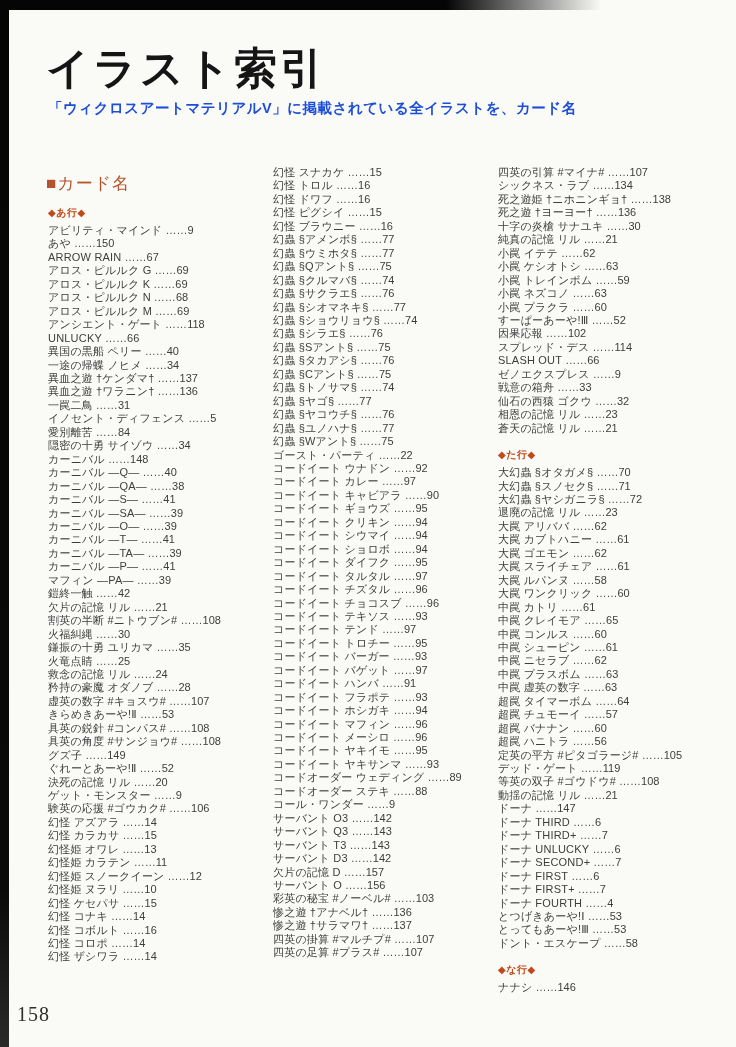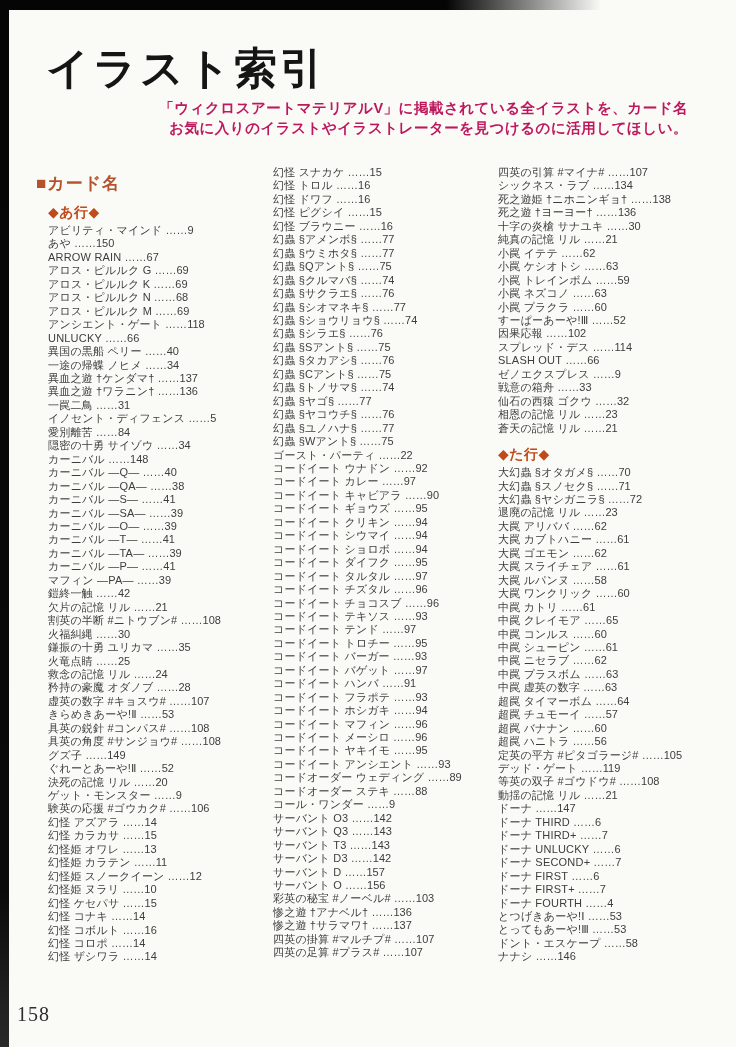--- a/index.html
+++ b/index.html
@@ -12,49 +12,48 @@
   .band-top{position:absolute;left:0;top:0;width:620px;height:10px;
     background:linear-gradient(to right,#050505 0%,#050505 72%,rgba(5,5,5,0) 97%);}
   .band-left{position:absolute;left:0;top:0;width:9px;height:1047px;
     background:linear-gradient(to bottom,#050505 0%,#0a0a0a 85%,#2a2a2a 100%);}
   .title{
     position:absolute;left:46px;top:40px;
     font-size:43px;font-weight:bold;color:#151515;letter-spacing:3px;
     font-family:"Liberation Sans","DejaVu Sans",sans-serif;
   }
   .intro{position:absolute;left:48px;top:98px;width:640px;
-    font-size:14.5px;font-weight:bold;color:#be185d;line-height:20px;letter-spacing:0.5px;text-align:right;}
+    font-size:14.5px;font-weight:bold;color:#1d4ed8;line-height:20px;letter-spacing:0.5px;}
   .intro div{white-space:nowrap;}
-  .cardname{position:absolute;left:36px;top:172px;
-    font-size:17px;font-weight:bold;color:var(--accent,#b4532c);letter-spacing:1px;}
+  .cardname{position:absolute;left:46px;top:172px;
+    font-size:17px;font-weight:normal;color:var(--accent,#b4532c);letter-spacing:1px;}
   .col{position:absolute;width:218px;}
   #col-a{left:48px;top:205px;}
   #col-b{left:273px;top:166px;}
   #col-c{left:498px;top:166px;}
-  .sec-h{font-size:14px;font-weight:bold;color:var(--accent2,#c04a1a);
+  .sec-h{font-size:10px;font-weight:bold;color:var(--accent2,#c04a1a);
     line-height:15px;margin:12px 0 4px;letter-spacing:0.5px;}
   .col .sec-h:first-child{margin-top:0;}
   .entry{font-size:11px;line-height:13.45px;white-space:nowrap;color:#3d3d3d;}
   .entry .nm{letter-spacing:0.2px;}
   .entry .ld{color:#4a4a4a;}
   .pagenum{position:absolute;left:17px;top:1003px;
     font-family:"Liberation Serif","DejaVu Serif",serif;
     font-size:20px;color:#2e2e2e;letter-spacing:1px;}
 </style>
 </head>
 <body>
 
 <div class="band-top"></div>
 <div class="band-left"></div>
 
 <h1 class="title" style="margin:0">イラスト索引</h1>
 
 <div class="intro">
   <div>「ウィクロスアートマテリアルV」に掲載されている全イラストを、カード名</div>
-  <div>お気に入りのイラストやイラストレーターを見つけるのに活用してほしい。</div>
 </div>
 
 <div class="cardname">■カード名</div>
 
 <div class="col" id="col-a">
     <div class="sec-h">◆あ行◆</div>
     <div class="entry"><span class="nm">アビリティ・マインド</span><span class="ld"> ……</span><span class="pg">9</span></div>
     <div class="entry"><span class="nm">あや</span><span class="ld"> ……</span><span class="pg">150</span></div>
     <div class="entry"><span class="nm">ARROW RAIN</span><span class="ld"> ……</span><span class="pg">67</span></div>
     <div class="entry"><span class="nm">アロス・ピルルク G</span><span class="ld"> ……</span><span class="pg">69</span></div>
@@ -148,29 +147,29 @@
     <div class="entry"><span class="nm">コードイート テンド</span><span class="ld"> ……</span><span class="pg">97</span></div>
     <div class="entry"><span class="nm">コードイート トロチー</span><span class="ld"> ……</span><span class="pg">95</span></div>
     <div class="entry"><span class="nm">コードイート バーガー</span><span class="ld"> ……</span><span class="pg">93</span></div>
     <div class="entry"><span class="nm">コードイート バゲット</span><span class="ld"> ……</span><span class="pg">97</span></div>
     <div class="entry"><span class="nm">コードイート ハンバ</span><span class="ld"> ……</span><span class="pg">91</span></div>
     <div class="entry"><span class="nm">コードイート フラポテ</span><span class="ld"> ……</span><span class="pg">93</span></div>
     <div class="entry"><span class="nm">コードイート ホシガキ</span><span class="ld"> ……</span><span class="pg">94</span></div>
     <div class="entry"><span class="nm">コードイート マフィン</span><span class="ld"> ……</span><span class="pg">96</span></div>
     <div class="entry"><span class="nm">コードイート メーシロ</span><span class="ld"> ……</span><span class="pg">96</span></div>
     <div class="entry"><span class="nm">コードイート ヤキイモ</span><span class="ld"> ……</span><span class="pg">95</span></div>
-    <div class="entry"><span class="nm">コードイート アンシエント</span><span class="ld"> ……</span><span class="pg">93</span></div>
+    <div class="entry"><span class="nm">コードイート ヤキサンマ</span><span class="ld"> ……</span><span class="pg">93</span></div>
     <div class="entry"><span class="nm">コードオーダー ウェディング</span><span class="ld"> ……</span><span class="pg">89</span></div>
     <div class="entry"><span class="nm">コードオーダー ステキ</span><span class="ld"> ……</span><span class="pg">88</span></div>
     <div class="entry"><span class="nm">コール・ワンダー</span><span class="ld"> ……</span><span class="pg">9</span></div>
     <div class="entry"><span class="nm">サーバント O3</span><span class="ld"> ……</span><span class="pg">142</span></div>
     <div class="entry"><span class="nm">サーバント Q3</span><span class="ld"> ……</span><span class="pg">143</span></div>
     <div class="entry"><span class="nm">サーバント T3</span><span class="ld"> ……</span><span class="pg">143</span></div>
     <div class="entry"><span class="nm">サーバント D3</span><span class="ld"> ……</span><span class="pg">142</span></div>
-    <div class="entry"><span class="nm">サーバント D</span><span class="ld"> ……</span><span class="pg">157</span></div>
+    <div class="entry"><span class="nm">欠片の記憶 D</span><span class="ld"> ……</span><span class="pg">157</span></div>
     <div class="entry"><span class="nm">サーバント O</span><span class="ld"> ……</span><span class="pg">156</span></div>
     <div class="entry"><span class="nm">彩英の秘宝 #ノーベル#</span><span class="ld"> ……</span><span class="pg">103</span></div>
     <div class="entry"><span class="nm">惨之遊 †アナベル†</span><span class="ld"> ……</span><span class="pg">136</span></div>
     <div class="entry"><span class="nm">惨之遊 †サラマワ†</span><span class="ld"> ……</span><span class="pg">137</span></div>
     <div class="entry"><span class="nm">四英の掛算 #マルチプ#</span><span class="ld"> ……</span><span class="pg">107</span></div>
     <div class="entry"><span class="nm">四英の足算 #プラス#</span><span class="ld"> ……</span><span class="pg">107</span></div>
   </div>
 <div class="col" id="col-c">
     <div class="entry"><span class="nm">四英の引算 #マイナ#</span><span class="ld"> ……</span><span class="pg">107</span></div>
     <div class="entry"><span class="nm">シックネス・ラブ</span><span class="ld"> ……</span><span class="pg">134</span></div>
@@ -222,16 +221,17 @@
     <div class="entry"><span class="nm">ドーナ THIRD</span><span class="ld"> ……</span><span class="pg">6</span></div>
     <div class="entry"><span class="nm">ドーナ THIRD+</span><span class="ld"> ……</span><span class="pg">7</span></div>
     <div class="entry"><span class="nm">ドーナ UNLUCKY</span><span class="ld"> ……</span><span class="pg">6</span></div>
     <div class="entry"><span class="nm">ドーナ SECOND+</span><span class="ld"> ……</span><span class="pg">7</span></div>
     <div class="entry"><span class="nm">ドーナ FIRST</span><span class="ld"> ……</span><span class="pg">6</span></div>
     <div class="entry"><span class="nm">ドーナ FIRST+</span><span class="ld"> ……</span><span class="pg">7</span></div>
     <div class="entry"><span class="nm">ドーナ FOURTH</span><span class="ld"> ……</span><span class="pg">4</span></div>
     <div class="entry"><span class="nm">とつげきあーや!Ⅰ</span><span class="ld"> ……</span><span class="pg">53</span></div>
     <div class="entry"><span class="nm">とってもあーや!Ⅲ</span><span class="ld"> ……</span><span class="pg">53</span></div>
     <div class="entry"><span class="nm">ドント・エスケープ</span><span class="ld"> ……</span><span class="pg">58</span></div>
+    <div class="sec-h">◆な行◆</div>
     <div class="entry"><span class="nm">ナナシ</span><span class="ld"> ……</span><span class="pg">146</span></div>
   </div>
 
 <div class="pagenum">158</div>
 
 </body></html>

